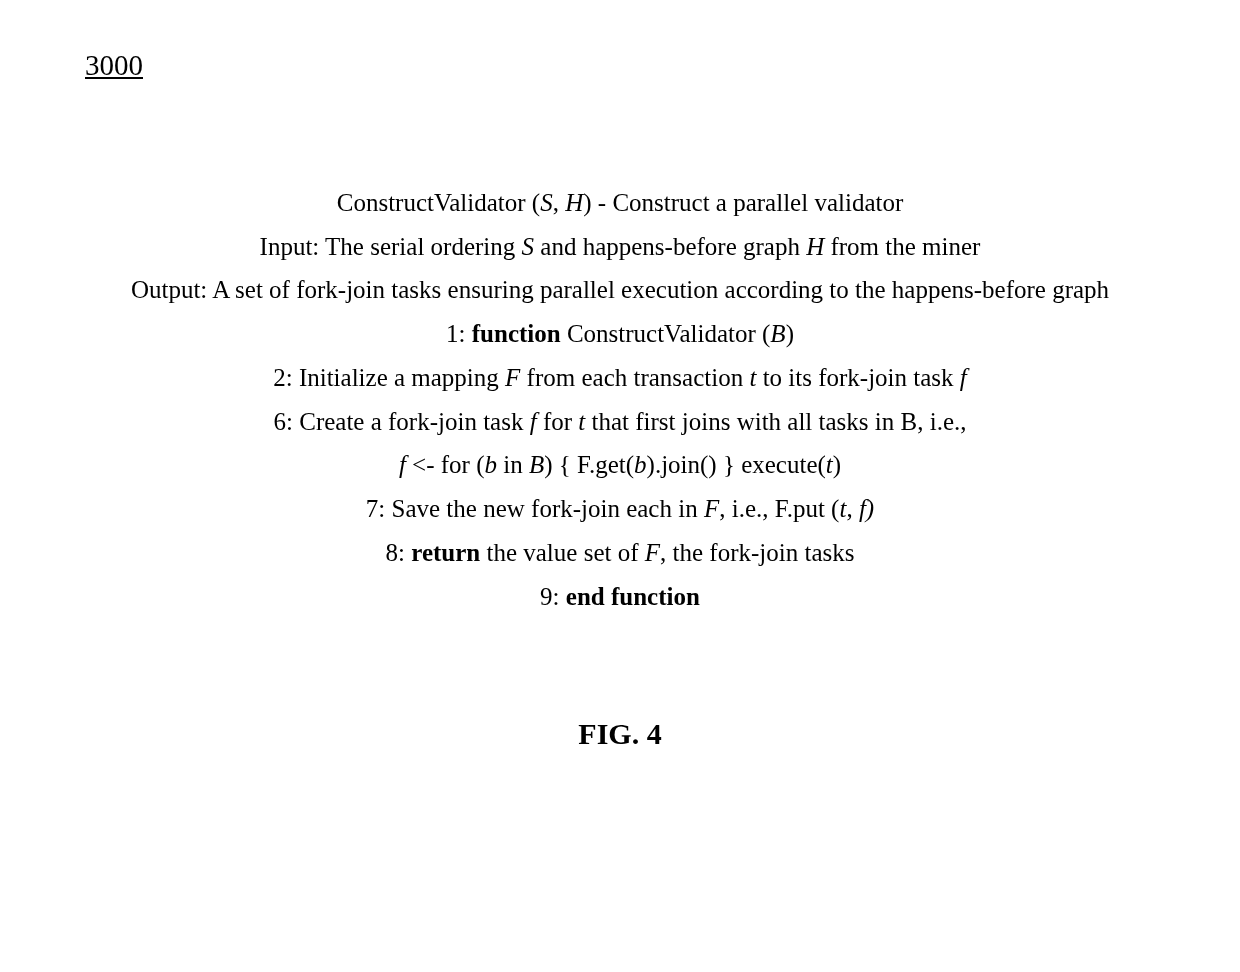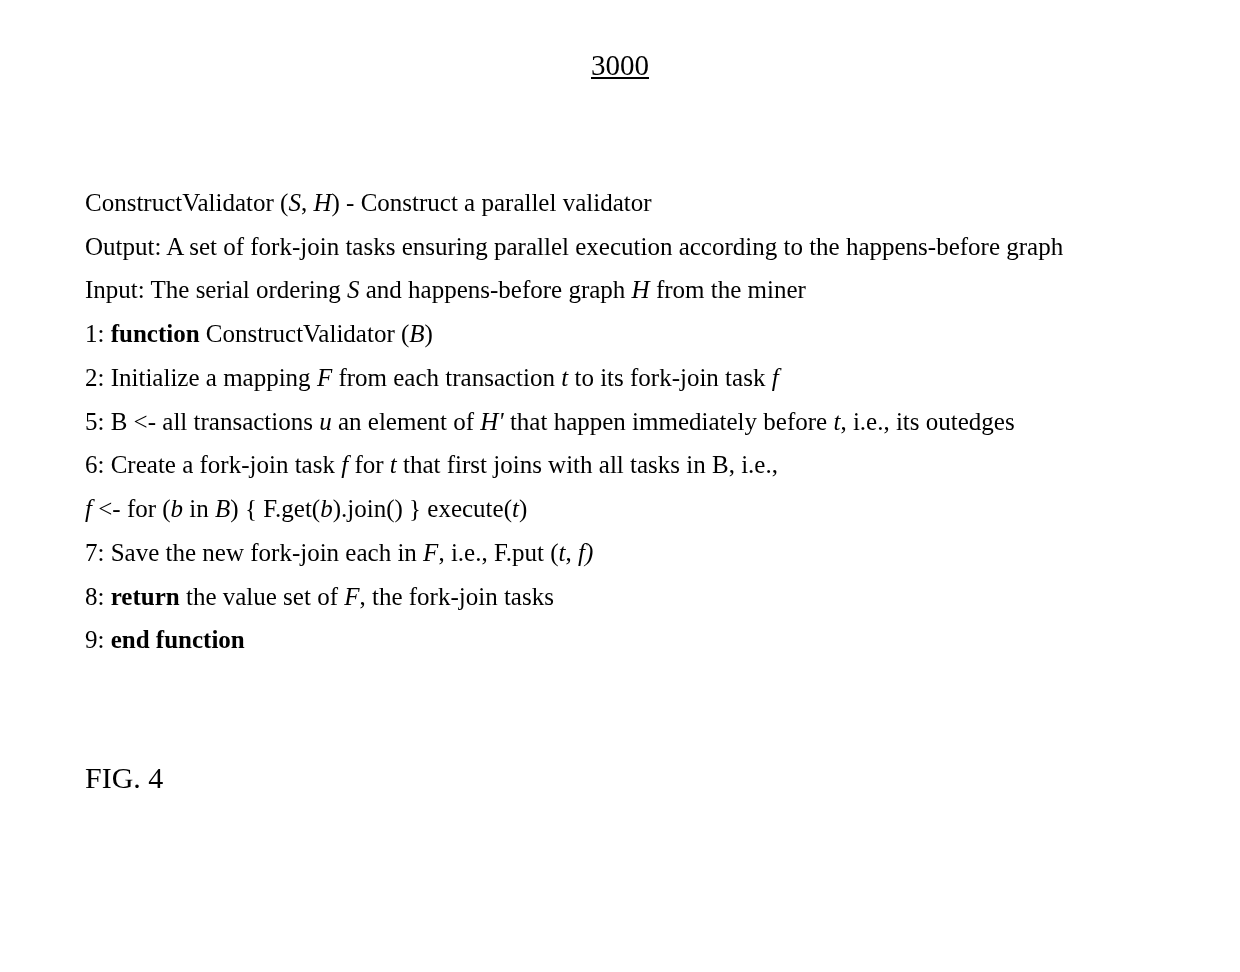--- a/index.html
+++ b/index.html
@@ -10,74 +10,71 @@
     body {
       font-family: "Times New Roman", Times, serif;
       font-size: 25px;
       line-height: 1.75;
       color: #000;
       background: #fff;
       padding: 40px 85px;
       width: 1240px;
     }
     .figure-number {
-      text-align: center;
       font-size: 29px;
       text-decoration: underline;
       margin-bottom: 90px;
     }
     .algorithm-block {
       text-align: left;
     }
     .algo-line {
       margin: 0;
+      text-align: center;
     }
     .italic {
       font-style: italic;
     }
     .bold {
       font-weight: bold;
     }
     .figure-caption {
-      text-align: left;
-      font-weight: normal;
+      text-align: center;
+      font-weight: bold;
       font-size: 30px;
       margin-top: 90px;
     }
   </style>
 </head>
 <body>
 
 <div class="figure-number">3000</div>
 
 <div class="algorithm-block">
 
   <p class="algo-line">
     <span>ConstructValidator (</span><span class="italic">S</span><span>, </span><span class="italic">H</span><span>) - Construct a parallel validator</span>
   </p>
 
-  <p class="algo-line">Output: A set of fork-join tasks ensuring parallel execution according to the happens-before graph</p>
-
   <p class="algo-line">
     <span>Input: The serial ordering </span><span class="italic">S</span><span> and happens-before graph </span><span class="italic">H</span><span> from the miner</span>
   </p>
+
+  <p class="algo-line">Output: A set of fork-join tasks ensuring parallel execution according to the happens-before graph</p>
 
   <p class="algo-line">
     <span>1: </span><span class="bold">function</span><span> ConstructValidator (</span><span class="italic">B</span><span>)</span>
   </p>
 
   <p class="algo-line">
     <span>2: Initialize a mapping </span><span class="italic">F</span><span> from each transaction </span><span class="italic">t</span><span> to its fork-join task </span><span class="italic">f</span>
   </p>
 
 
 
-  <p class="algo-line">
-    <span>5: B &lt;- all transactions </span><span class="italic">u</span><span> an element of </span><span class="italic">H'</span><span> that happen immediately before </span><span class="italic">t</span><span>, i.e., its outedges</span>
-  </p>
 
   <p class="algo-line">
     <span>6: Create a fork-join task </span><span class="italic">f</span><span> for </span><span class="italic">t</span><span> that first joins with all tasks in B, i.e.,</span>
   </p>
 
   <p class="algo-line">
     <span class="italic">f</span><span> &lt;- for (</span><span class="italic">b</span><span> in </span><span class="italic">B</span><span>) { F.get(</span><span class="italic">b</span><span>).join() } execute(</span><span class="italic">t</span><span>)</span>
   </p>
 
   <p class="algo-line">

